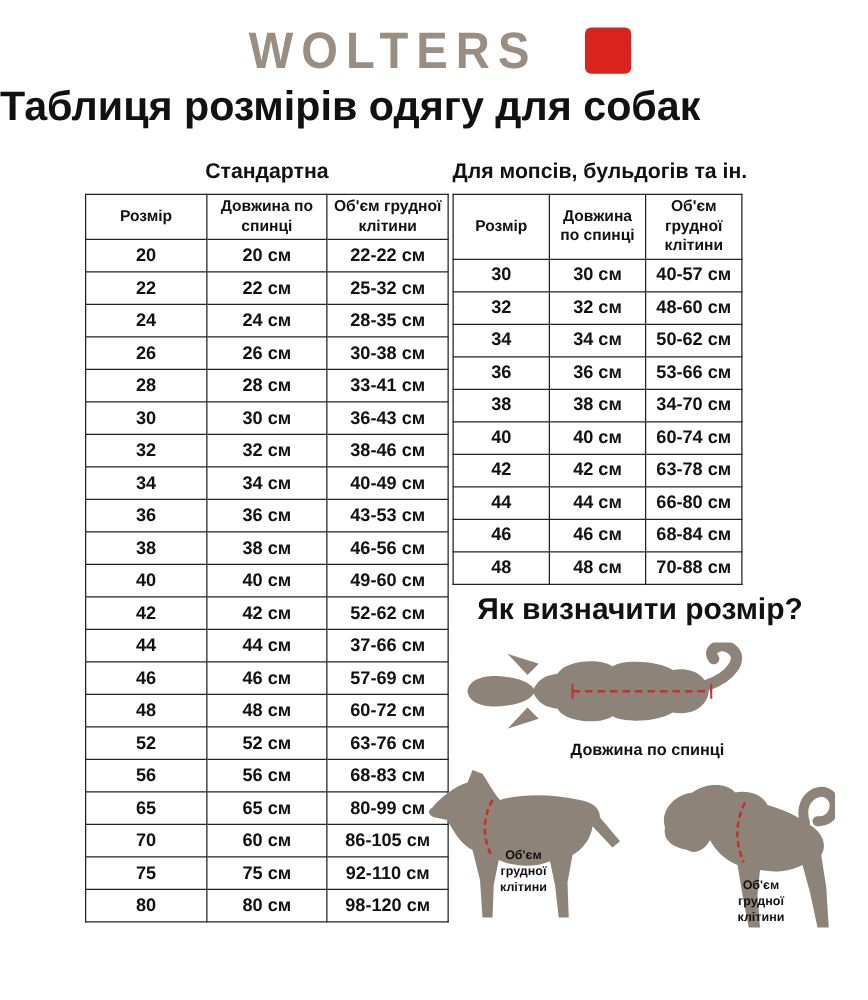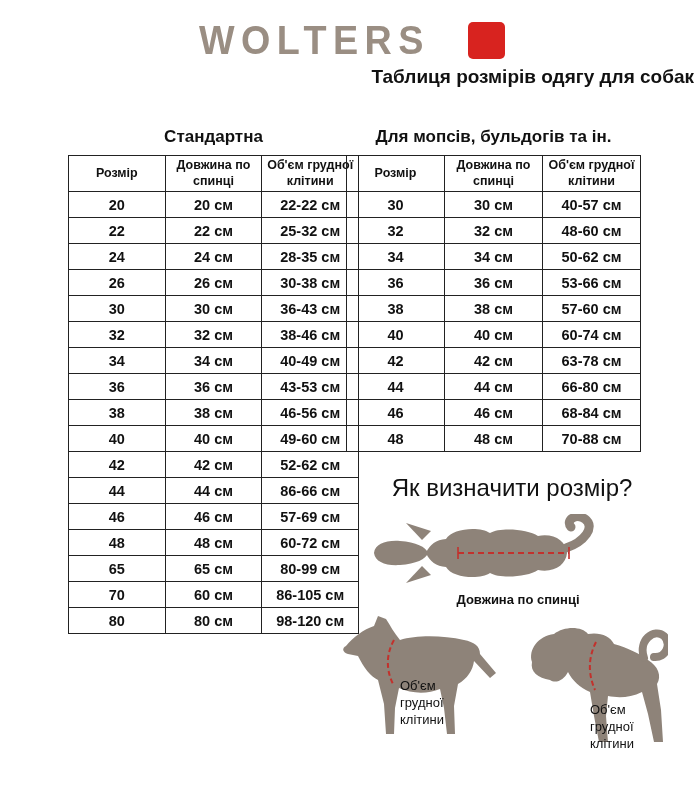--- a/index.html
+++ b/index.html
@@ -23,27 +23,27 @@
     display:flex;align-items:center;justify-content:center;gap:28px;
   }
   .logo-text{
     font-size:41px;font-weight:700;letter-spacing:7px;line-height:1;
     color:var(--logo);transform:scaleX(.92);transform-origin:center;
   }
   .logo-square{
     width:37px;height:37px;background:var(--accent);border-radius:5px;flex:0 0 auto;
   }
   .page-title{
-    position:absolute;top:67px;left:0;width:100%;text-align:right;
-    font-size:19px;font-weight:700;line-height:1.1;
+    position:absolute;top:67px;left:0;width:100%;text-align:left;
+    font-size:33px;font-weight:700;line-height:1.1;
   }
   
   .col{position:absolute;top:127px;}
   .col-left{left:68px;width:291px;}
-  .col-right{left:346px;width:295px;}
+  .col-right{left:362px;width:232px;}
   .section-title{
     text-align:center;font-weight:700;font-size:17px;height:19px;
     margin-bottom:9px;white-space:nowrap;
   }
   table.size-table{
     width:100%;border-collapse:collapse;table-layout:fixed;
   }
   table.size-table th,table.size-table td{
     border:1px solid var(--border);text-align:center;vertical-align:middle;
     font-weight:700;color:var(--text);
@@ -51,32 +51,32 @@
   table.size-table th{
     font-size:12.5px;line-height:1.25;height:36px;padding:2px 3px;
   }
   table.size-table td{
     font-size:14.5px;height:26px;padding:0 2px;white-space:nowrap;
   }
   
   .guide{position:absolute;left:340px;top:474px;width:354px;height:326px;}
   .guide-title{
     position:absolute;left:12px;top:0;width:320px;text-align:center;
-    font-size:24px;font-weight:400;white-space:nowrap;
+    font-size:24px;font-weight:700;white-space:nowrap;
   }
   .svg-abs{position:absolute;}
   #topview-svg{left:32px;top:40px;width:248px;height:78px;}
   .backlength-label{
     position:absolute;left:58px;top:118px;width:240px;text-align:center;
     font-size:13px;font-weight:700;
   }
   #dog-standing-svg{left:0px;top:142px;width:158px;height:124px;}
   #dog-bulldog-svg{left:186px;top:152px;width:142px;height:122px;}
   .chest-label{
-    position:absolute;font-size:13px;font-weight:400;line-height:1.3;
+    position:absolute;font-size:10px;font-weight:700;line-height:1.3;text-align:center;
   }
   .chest-label.standing{left:60px;top:204px;}
   .chest-label.bulldog{left:250px;top:228px;}
 </style>
 </head>
 <body>
 
 <div class="logo-row">
   <span class="logo-text">WOLTERS</span>
   <span class="logo-square"></span>
@@ -108,20 +108,25 @@
           <td>24</td>
           <td>24 см</td>
           <td>28-35 см</td>
         </tr>
         <tr>
           <td>26</td>
           <td>26 см</td>
           <td>30-38 см</td>
         </tr>
         <tr>
+          <td>28</td>
+          <td>28 см</td>
+          <td>33-41 см</td>
+        </tr>
+        <tr>
           <td>30</td>
           <td>30 см</td>
           <td>36-43 см</td>
         </tr>
         <tr>
           <td>32</td>
           <td>32 см</td>
           <td>38-46 см</td>
         </tr>
         <tr>
@@ -145,41 +150,56 @@
           <td>49-60 см</td>
         </tr>
         <tr>
           <td>42</td>
           <td>42 см</td>
           <td>52-62 см</td>
         </tr>
         <tr>
           <td>44</td>
           <td>44 см</td>
-          <td>86-66 см</td>
+          <td>37-66 см</td>
         </tr>
         <tr>
           <td>46</td>
           <td>46 см</td>
           <td>57-69 см</td>
         </tr>
         <tr>
           <td>48</td>
           <td>48 см</td>
           <td>60-72 см</td>
         </tr>
         <tr>
+          <td>52</td>
+          <td>52 см</td>
+          <td>63-76 см</td>
+        </tr>
+        <tr>
+          <td>56</td>
+          <td>56 см</td>
+          <td>68-83 см</td>
+        </tr>
+        <tr>
           <td>65</td>
           <td>65 см</td>
           <td>80-99 см</td>
         </tr>
         <tr>
           <td>70</td>
           <td>60 см</td>
           <td>86-105 см</td>
+        </tr>
+        <tr>
+          <td>75</td>
+          <td>75 см</td>
+          <td>92-110 см</td>
         </tr>
         <tr>
           <td>80</td>
           <td>80 см</td>
           <td>98-120 см</td>
         </tr>
       </tbody>
     </table>
 </div>
 
@@ -210,21 +230,21 @@
           <td>50-62 см</td>
         </tr>
         <tr>
           <td>36</td>
           <td>36 см</td>
           <td>53-66 см</td>
         </tr>
         <tr>
           <td>38</td>
           <td>38 см</td>
-          <td>57-60 см</td>
+          <td>34-70 см</td>
         </tr>
         <tr>
           <td>40</td>
           <td>40 см</td>
           <td>60-74 см</td>
         </tr>
         <tr>
           <td>42</td>
           <td>42 см</td>
           <td>63-78 см</td>

